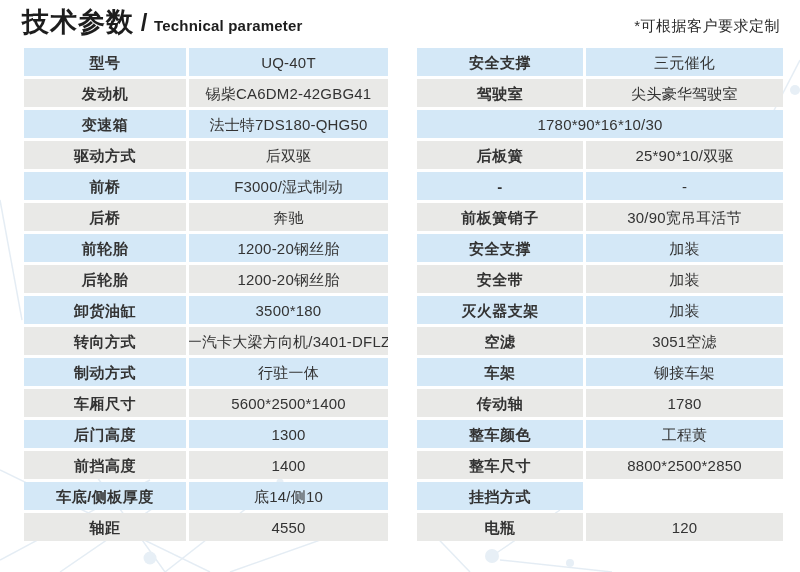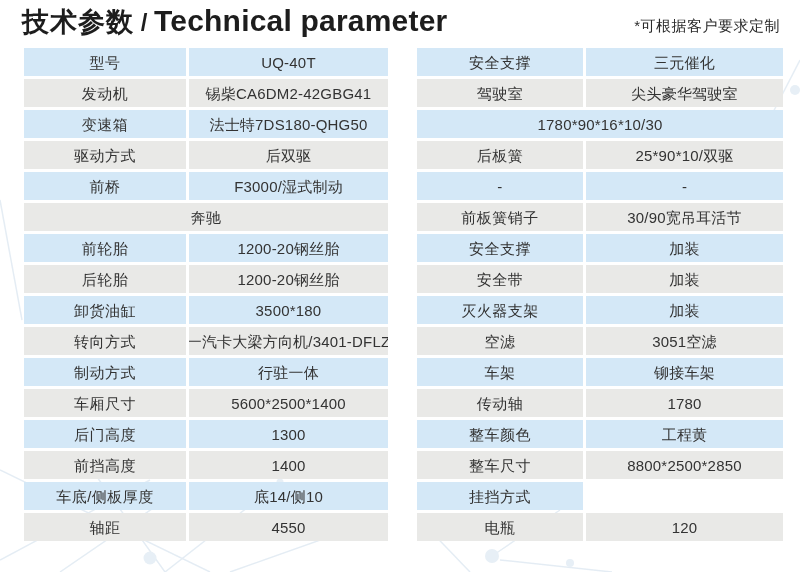--- a/index.html
+++ b/index.html
@@ -12,37 +12,37 @@
     color:#333333;
   }
   .bg-pattern{position:absolute;left:0;top:0;width:800px;height:572px;z-index:0;}
   .header{position:absolute;left:0;top:0;width:800px;z-index:2;}
   .page-title{
     position:absolute;left:22px;top:4px;
     white-space:nowrap;color:#1d1d1d;
   }
   .title-zh{font-size:27px;font-weight:700;letter-spacing:1px;}
   .title-sep{font-size:24px;font-weight:700;}
-  .title-en{font-size:30px;font-weight:600;letter-spacing:0.2px;}
+  .title-en{font-size:15px;font-weight:600;letter-spacing:0.2px;}
   .custom-note{
     position:absolute;right:20px;top:17px;
     font-size:15px;font-weight:500;color:#2a2a2a;letter-spacing:0.5px;
   }
   .spec-table{position:absolute;top:48px;z-index:1;}
   .spec-table.left{left:24px;width:364px;}
   .spec-table.right{left:417px;width:366px;}
   .trow{display:flex;gap:3px;margin-bottom:3px;height:28px;}
   .trow.blue .cell{background:var(--row-blue,#d4e8f7);}
   .trow.gray .cell{background:var(--row-gray,#e9e9e7);}
   .cell{
     display:flex;align-items:center;justify-content:center;
     font-size:15px;line-height:1;color:#333333;
     overflow:hidden;white-space:nowrap;
   }
-  .cell.label{font-weight:400;letter-spacing:0.5px;}
+  .cell.label{font-weight:700;letter-spacing:0.5px;}
   .spec-table.left  .cell.label{width:162px;}
   .spec-table.right .cell.label{width:166px;}
   .cell.value{flex:1;font-weight:400;letter-spacing:0.2px;}
 </style>
 </head>
 <body>
 
 <div class="page" style="--row-blue: #d4e8f7; --row-gray: #e9e9e7;">
 
   <svg class="bg-pattern" viewBox="0 0 800 572" xmlns="http://www.w3.org/2000/svg">
@@ -91,20 +91,21 @@
       </div>
       <div class="trow gray">
         <div class="cell label">驱动方式</div>
         <div class="cell value">后双驱</div>
       </div>
       <div class="trow blue">
         <div class="cell label">前桥</div>
         <div class="cell value">F3000/湿式制动</div>
       </div>
       <div class="trow gray">
+        <div class="cell label">后桥</div>
         <div class="cell value">奔驰</div>
       </div>
       <div class="trow blue">
         <div class="cell label">前轮胎</div>
         <div class="cell value">1200-20钢丝胎</div>
       </div>
       <div class="trow gray">
         <div class="cell label">后轮胎</div>
         <div class="cell value">1200-20钢丝胎</div>
       </div>

